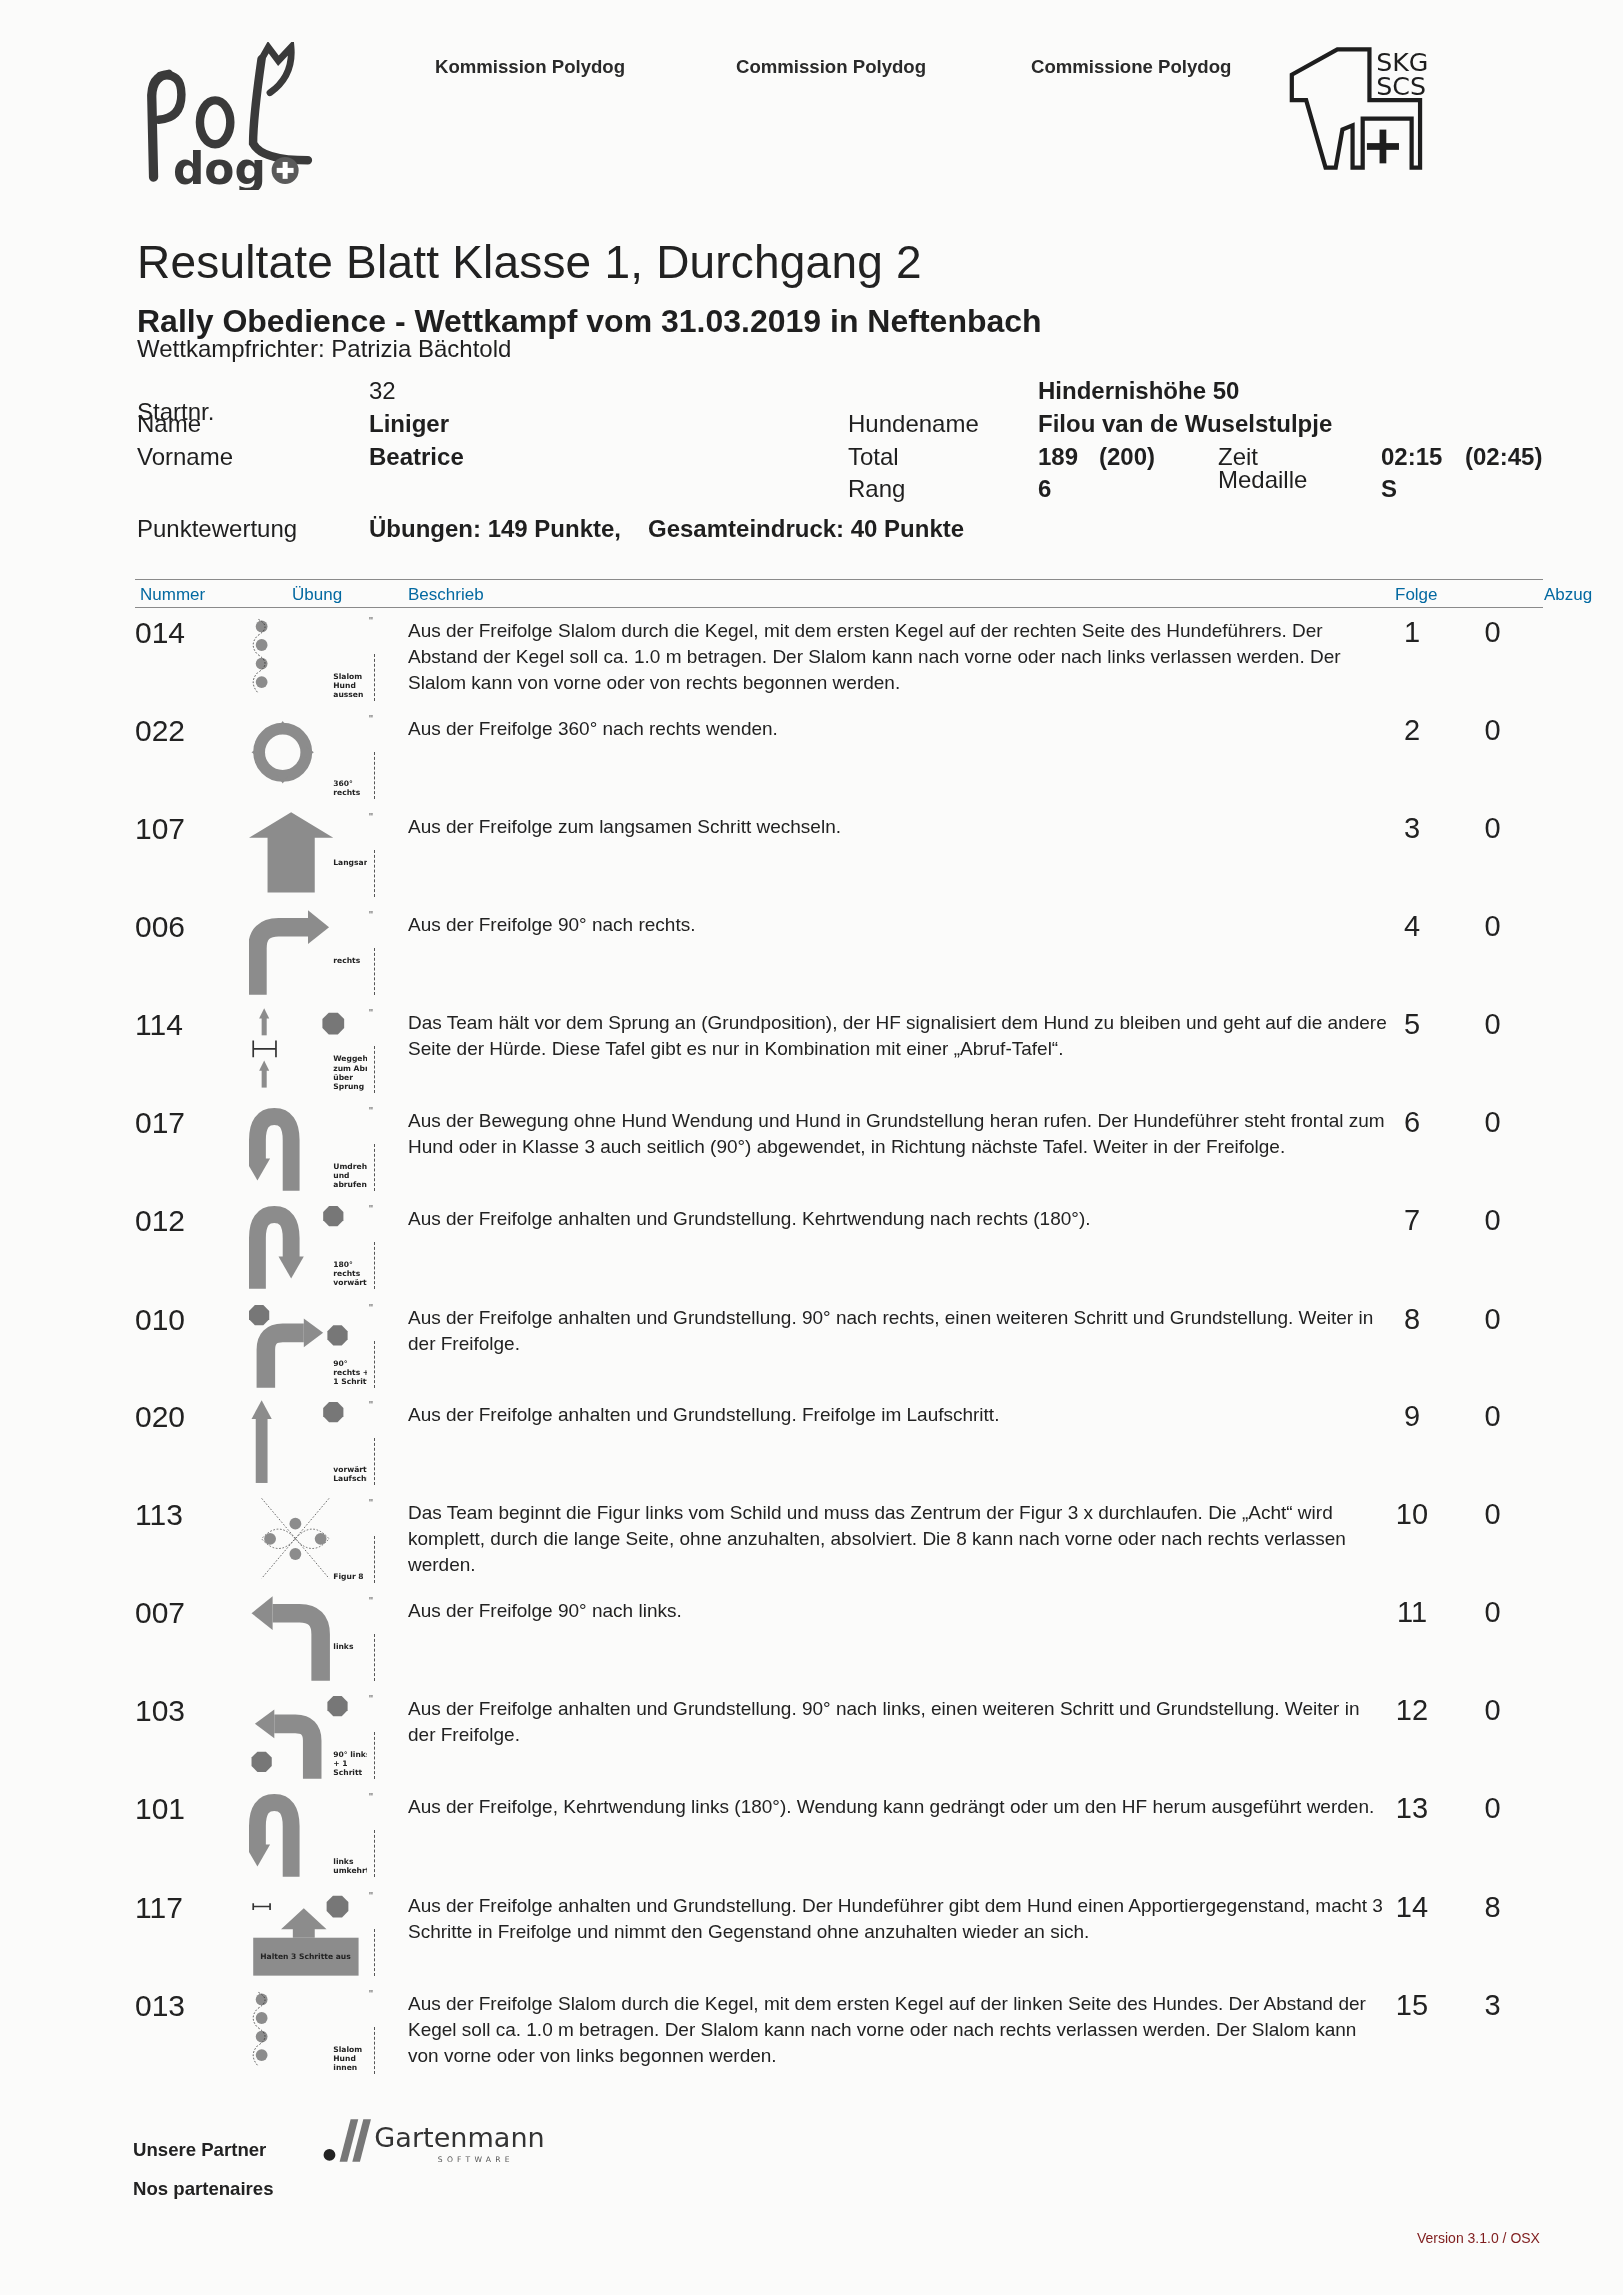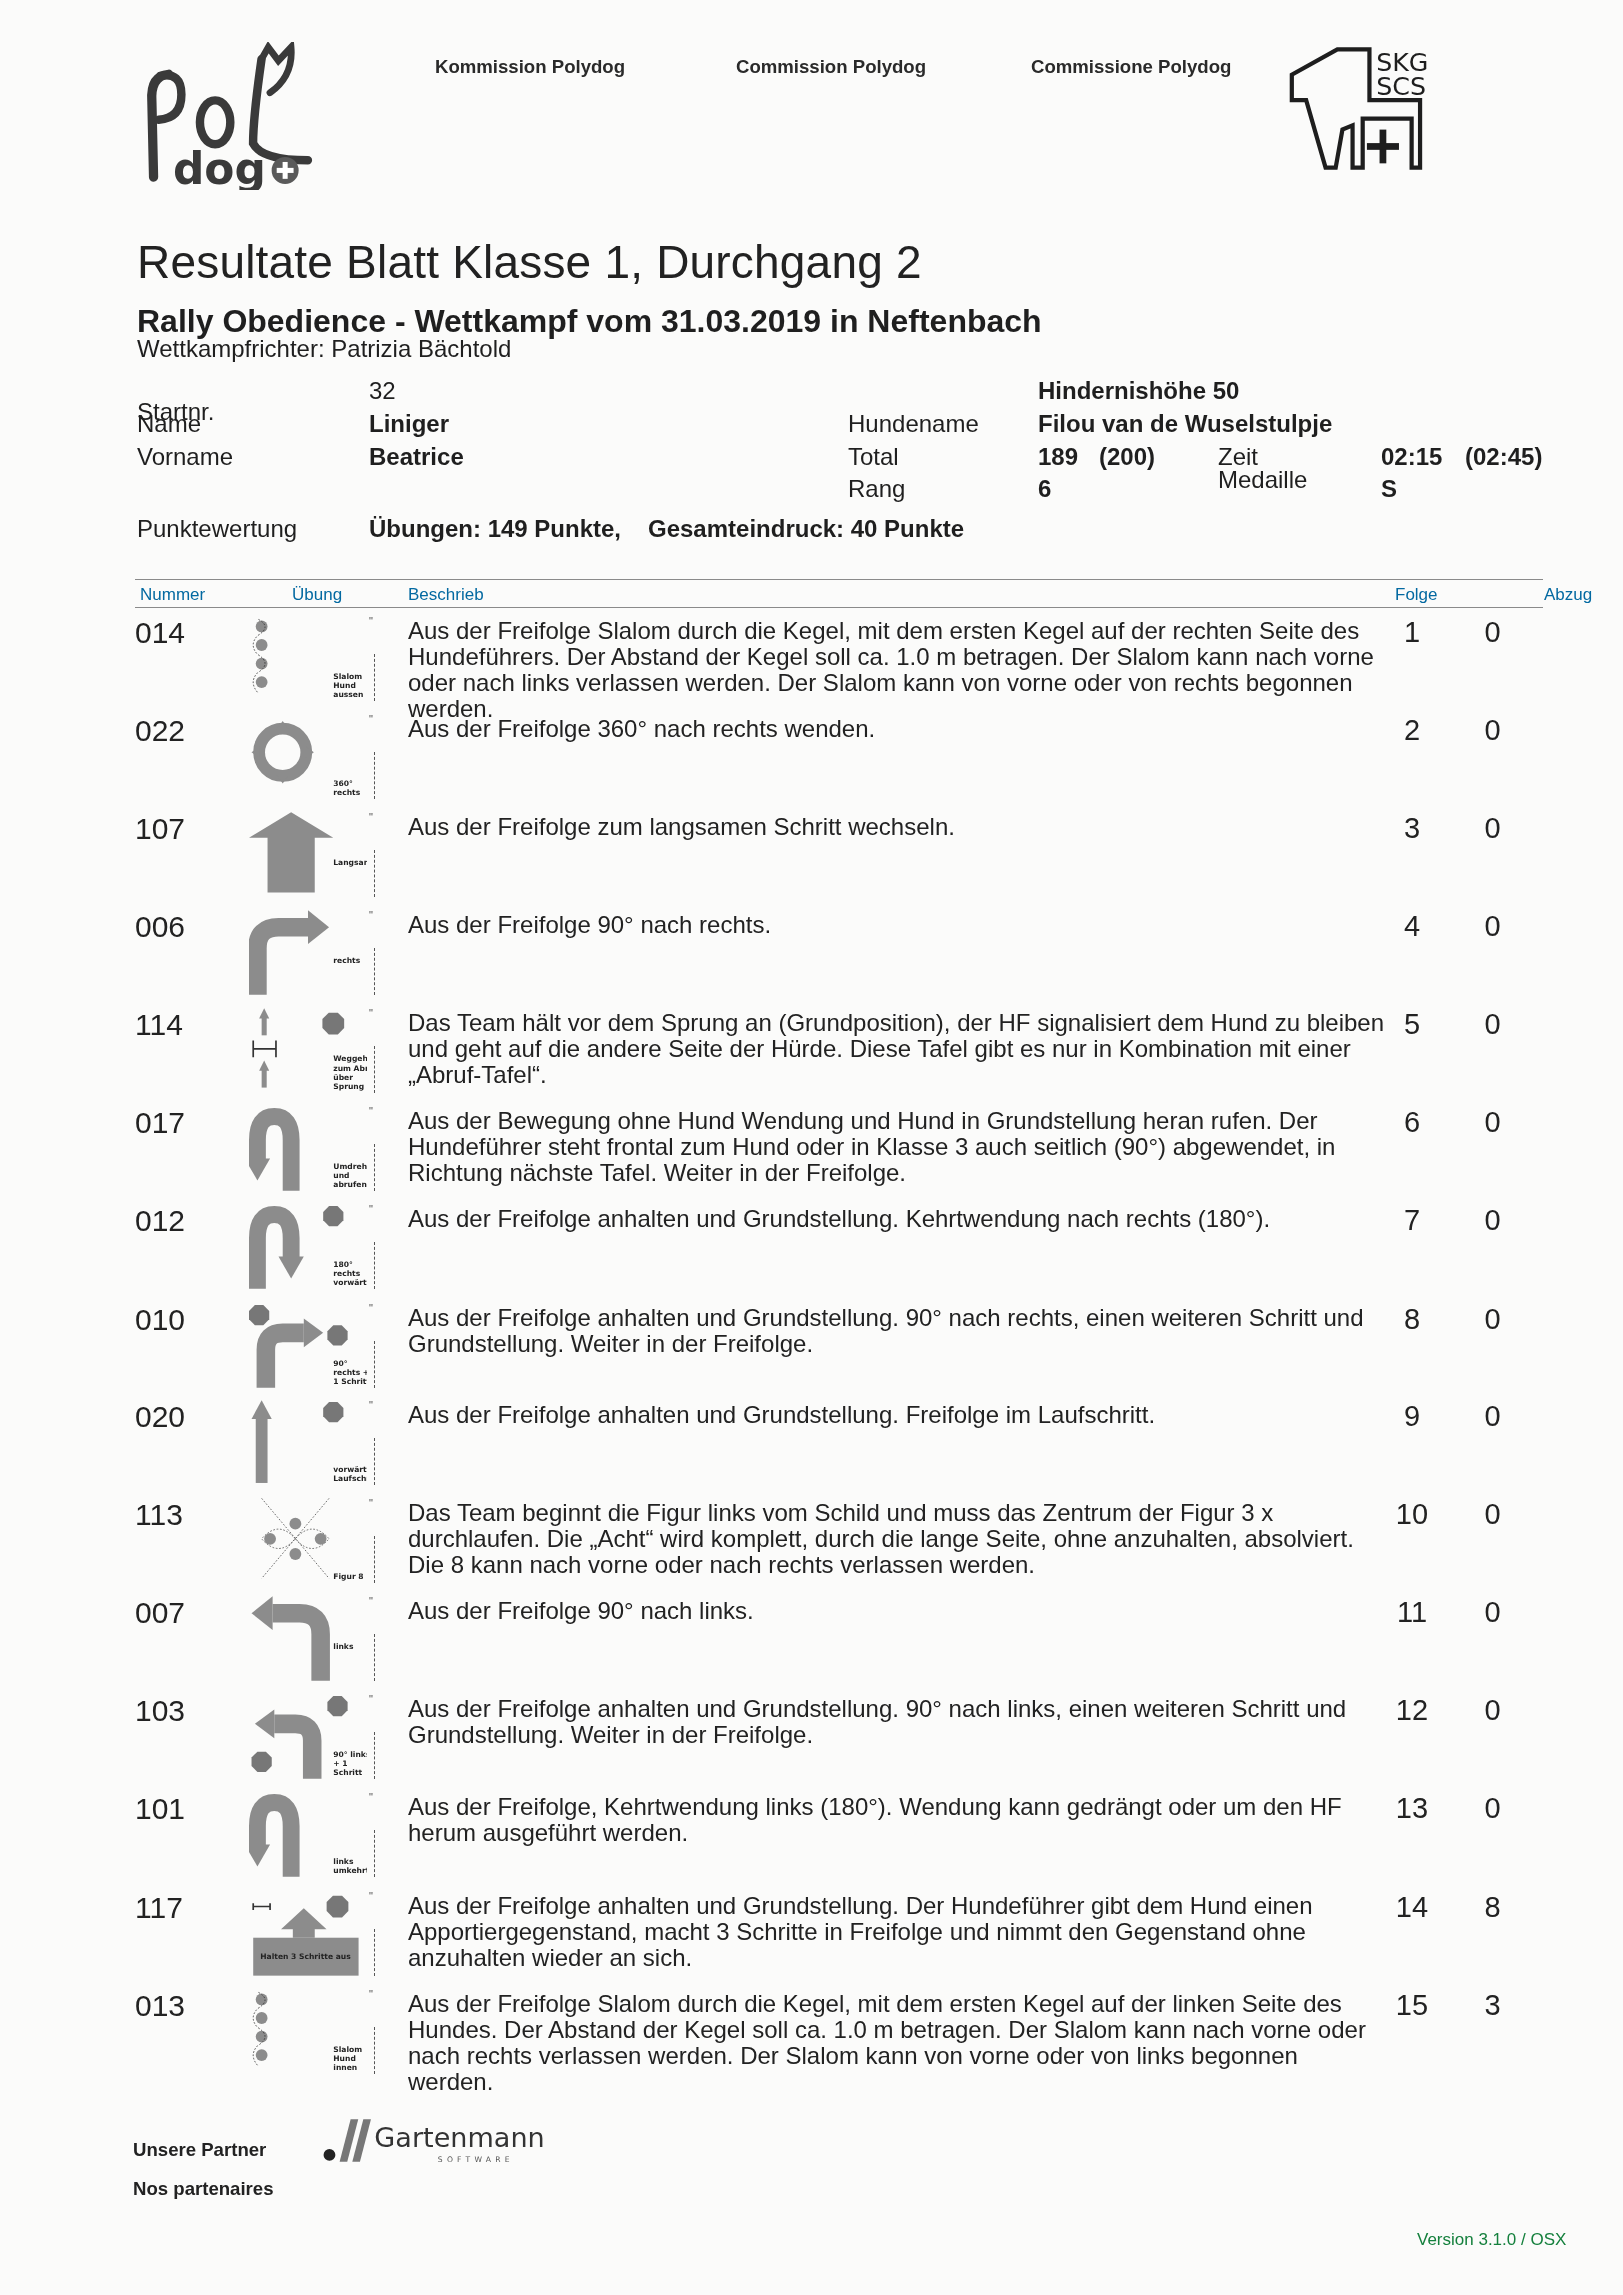--- a/index.html
+++ b/index.html
@@ -13,27 +13,27 @@
   .subtitle { left:137px; top:303px; font-size:32px; font-weight:bold; }
   .judge { left:137px; top:335px; font-size:24px; }
   .info-label { font-size:24px; }
   .info-val { font-size:24px; font-weight:bold; }
   .info-val.plain { font-weight:normal; }
   .rule { left:135px; width:1408px; height:0.8px; background:#8a8a8a; }
   .colh { top:585px; font-size:17px; color:#0369a1; }
   .row { position:absolute; left:0; width:1623px; }
   .num { position:absolute; left:135px; top:0; font-size:30px; color:#222; }
   .icon { position:absolute; left:249px; top:0; width:135px; height:85px; }
-  .desc { position:absolute; left:408px; top:1.7px; width:981px; font-size:24px; line-height:26px; color:#222; }
+  .desc { position:absolute; left:408px; top:1.7px; width:981px; font-size:19px; line-height:26px; color:#222; }
   .folge { position:absolute; left:1378px; width:68px; top:0; text-align:center; font-size:29px; color:#222; }
   .abzug { position:absolute; left:1463px; width:59px; top:0; text-align:center; font-size:29px; color:#222; }
   .sep { position:absolute; left:374px; top:38px; width:0; height:47px; border-left:1.7px dashed #555; }
   .ticks { position:absolute; left:369px; top:0; font-size:10px; color:#444; }
   .partner { left:133px; font-size:18.6px; font-weight:bold; color:#222; }
-  .version { left:1417px; top:2230px; font-size:17px; color:#15803d; }
+  .version { left:1417px; top:2230px; font-size:14px; color:#7f1d1d; }
 </style>
 </head>
 <body>
 
 <svg id="logo-polydog" class="abs" viewBox="0 0 230 175">
   <g fill="none" stroke="#3a3a3a" stroke-linecap="round">
     <path d="M22 160 L20 70 Q18 40 40 38" stroke-width="11"></path>
     <path d="M30 40 Q55 35 55 62 Q55 90 28 92" stroke-width="10"></path>
     <ellipse cx="95" cy="95" rx="18" ry="26" stroke-width="10"></ellipse>
     <path d="M150 20 Q140 90 140 120 Q150 140 205 140" stroke-width="10"></path>

